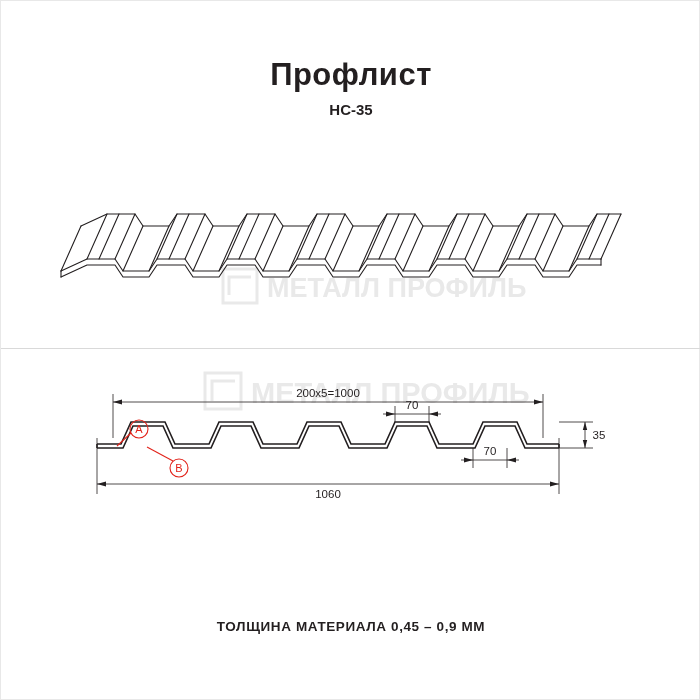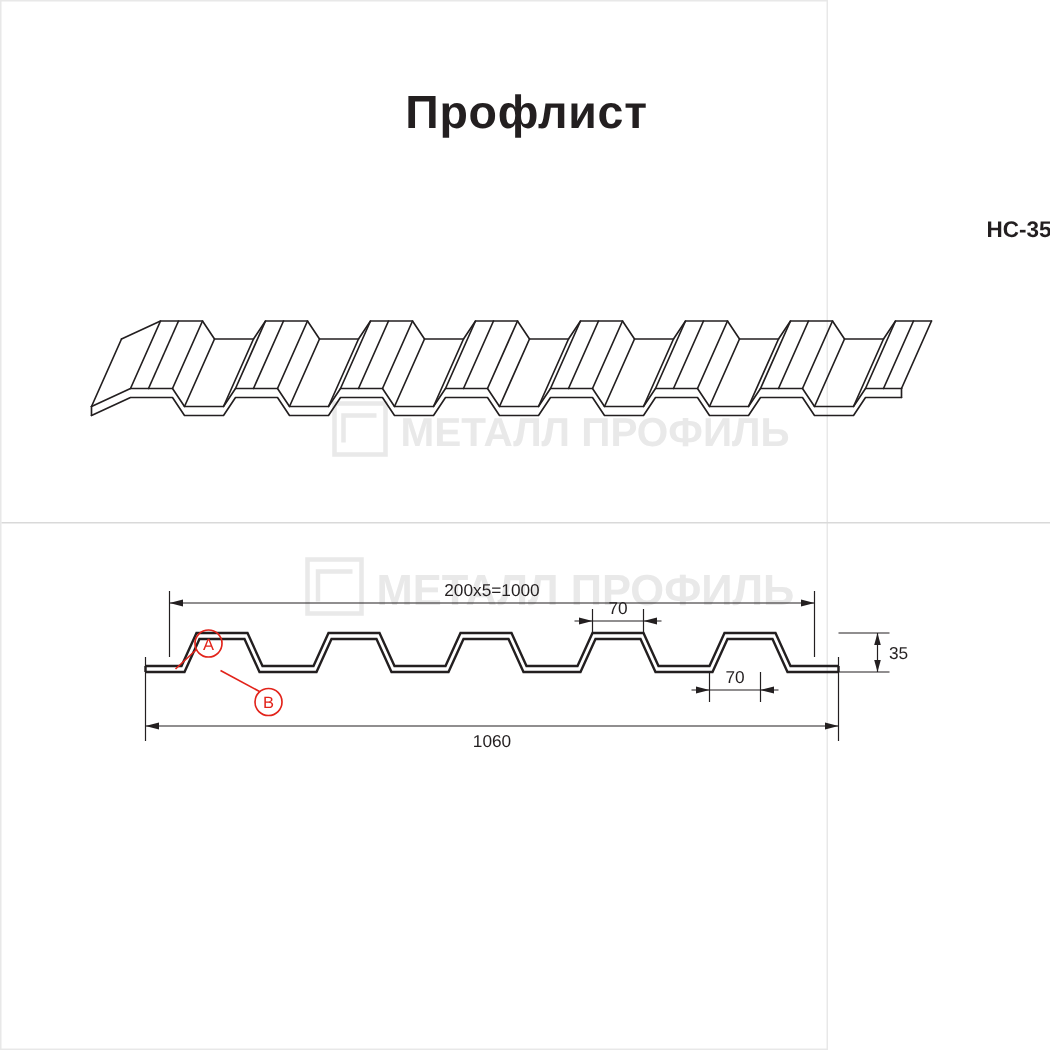--- a/index.html
+++ b/index.html
@@ -10,44 +10,43 @@
     width: 700px;
     height: 700px;
     background: #ffffff;
     font-family: "Liberation Sans", sans-serif;
     color: #231f20;
     overflow: hidden;
     position: relative;
   }
   .page {
     position: relative;
-    width: 552px;
+    width: 700px;
     height: 700px;
     box-sizing: border-box;
     border: 1px solid #e8e8e8;
   }
   .title {
     position: absolute;
     top: 56px;
     left: 0;
     width: 700px;
     text-align: center;
     font-size: 31px;
     font-weight: bold;
     letter-spacing: 0.5px;
   }
   .subtitle {
     position: absolute;
     top: 100px;
     left: 0;
     width: 700px;
-    text-align: right;
+    text-align: center;
     font-size: 15px;
     font-weight: bold;
-    margin-top: 44px;
   }
   .footer-note {
     position: absolute;
     top: 618px;
     left: 0;
     width: 700px;
     text-align: center;
     font-size: 13.5px;
     font-weight: bold;
     letter-spacing: 0.6px;
@@ -244,14 +243,15 @@
         <circle cx="62" cy="53" r="9"></circle>
         <path d="M54 57 L40 70"></path>
         <circle cx="102" cy="92" r="9"></circle>
         <path d="M96 85 L70 71"></path>
       </g>
       <text x="62" y="57" font-size="11" text-anchor="middle" fill="#e2231a">A</text>
       <text x="102" y="96" font-size="11" text-anchor="middle" fill="#e2231a">B</text>
     </svg>
   </div>
 
+  <div class="footer-note">ТОЛЩИНА МАТЕРИАЛА 0,45 – 0,9 ММ</div>
 
 </div>
 
 </body></html>

